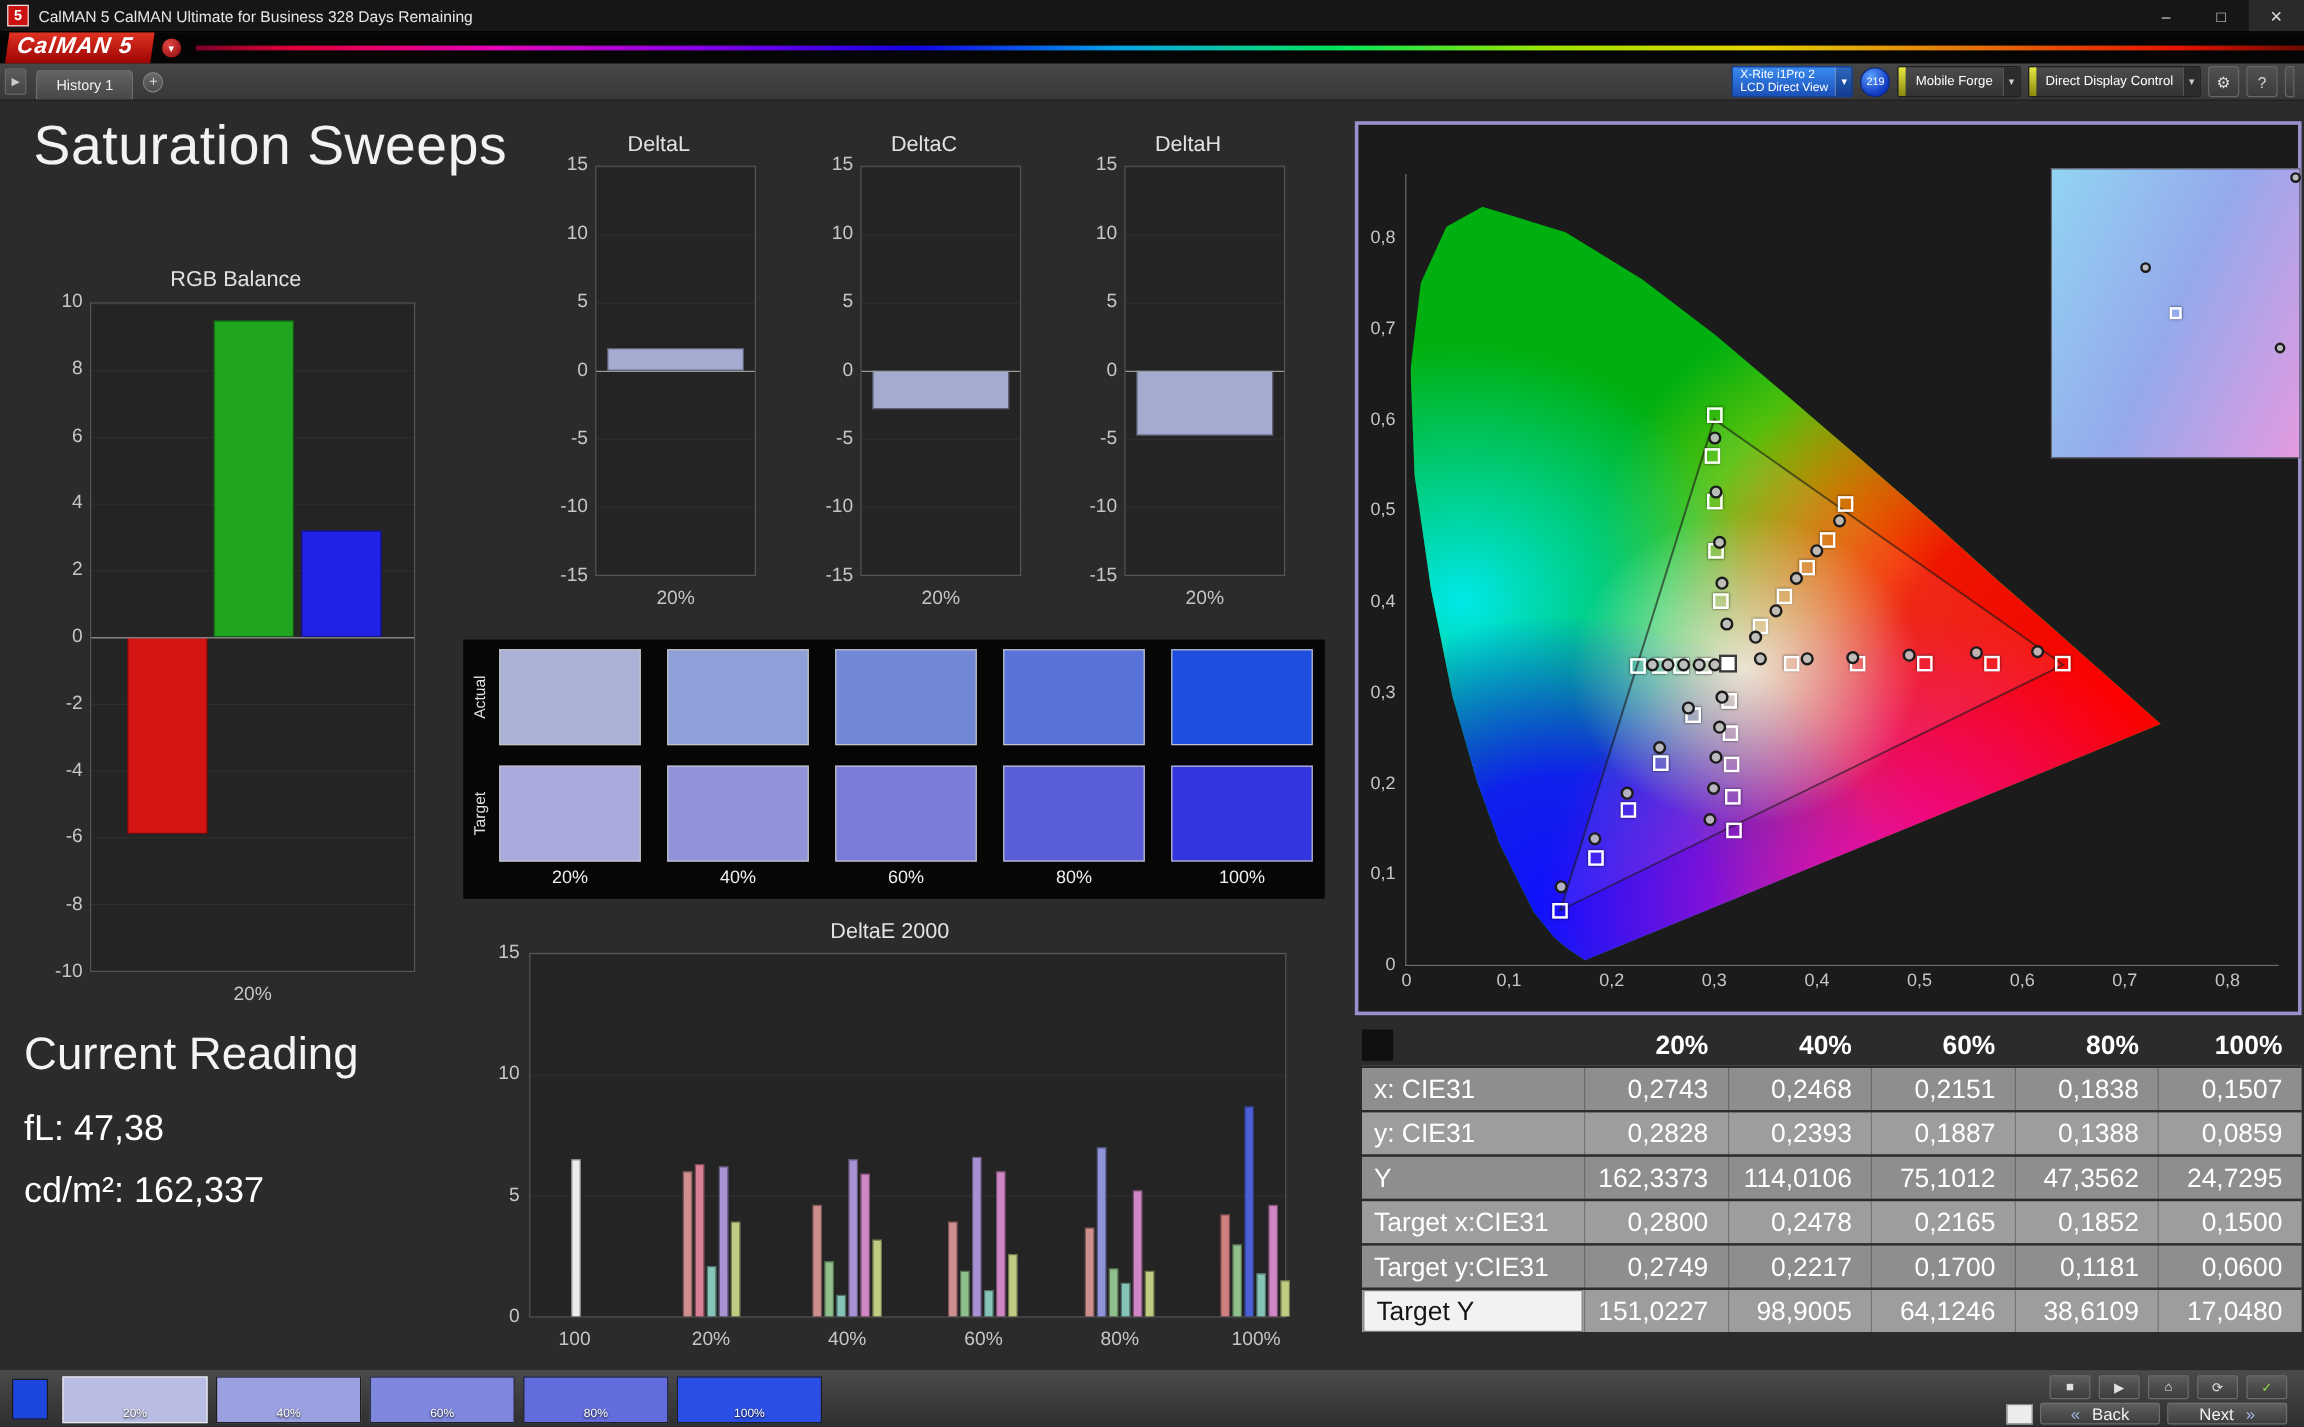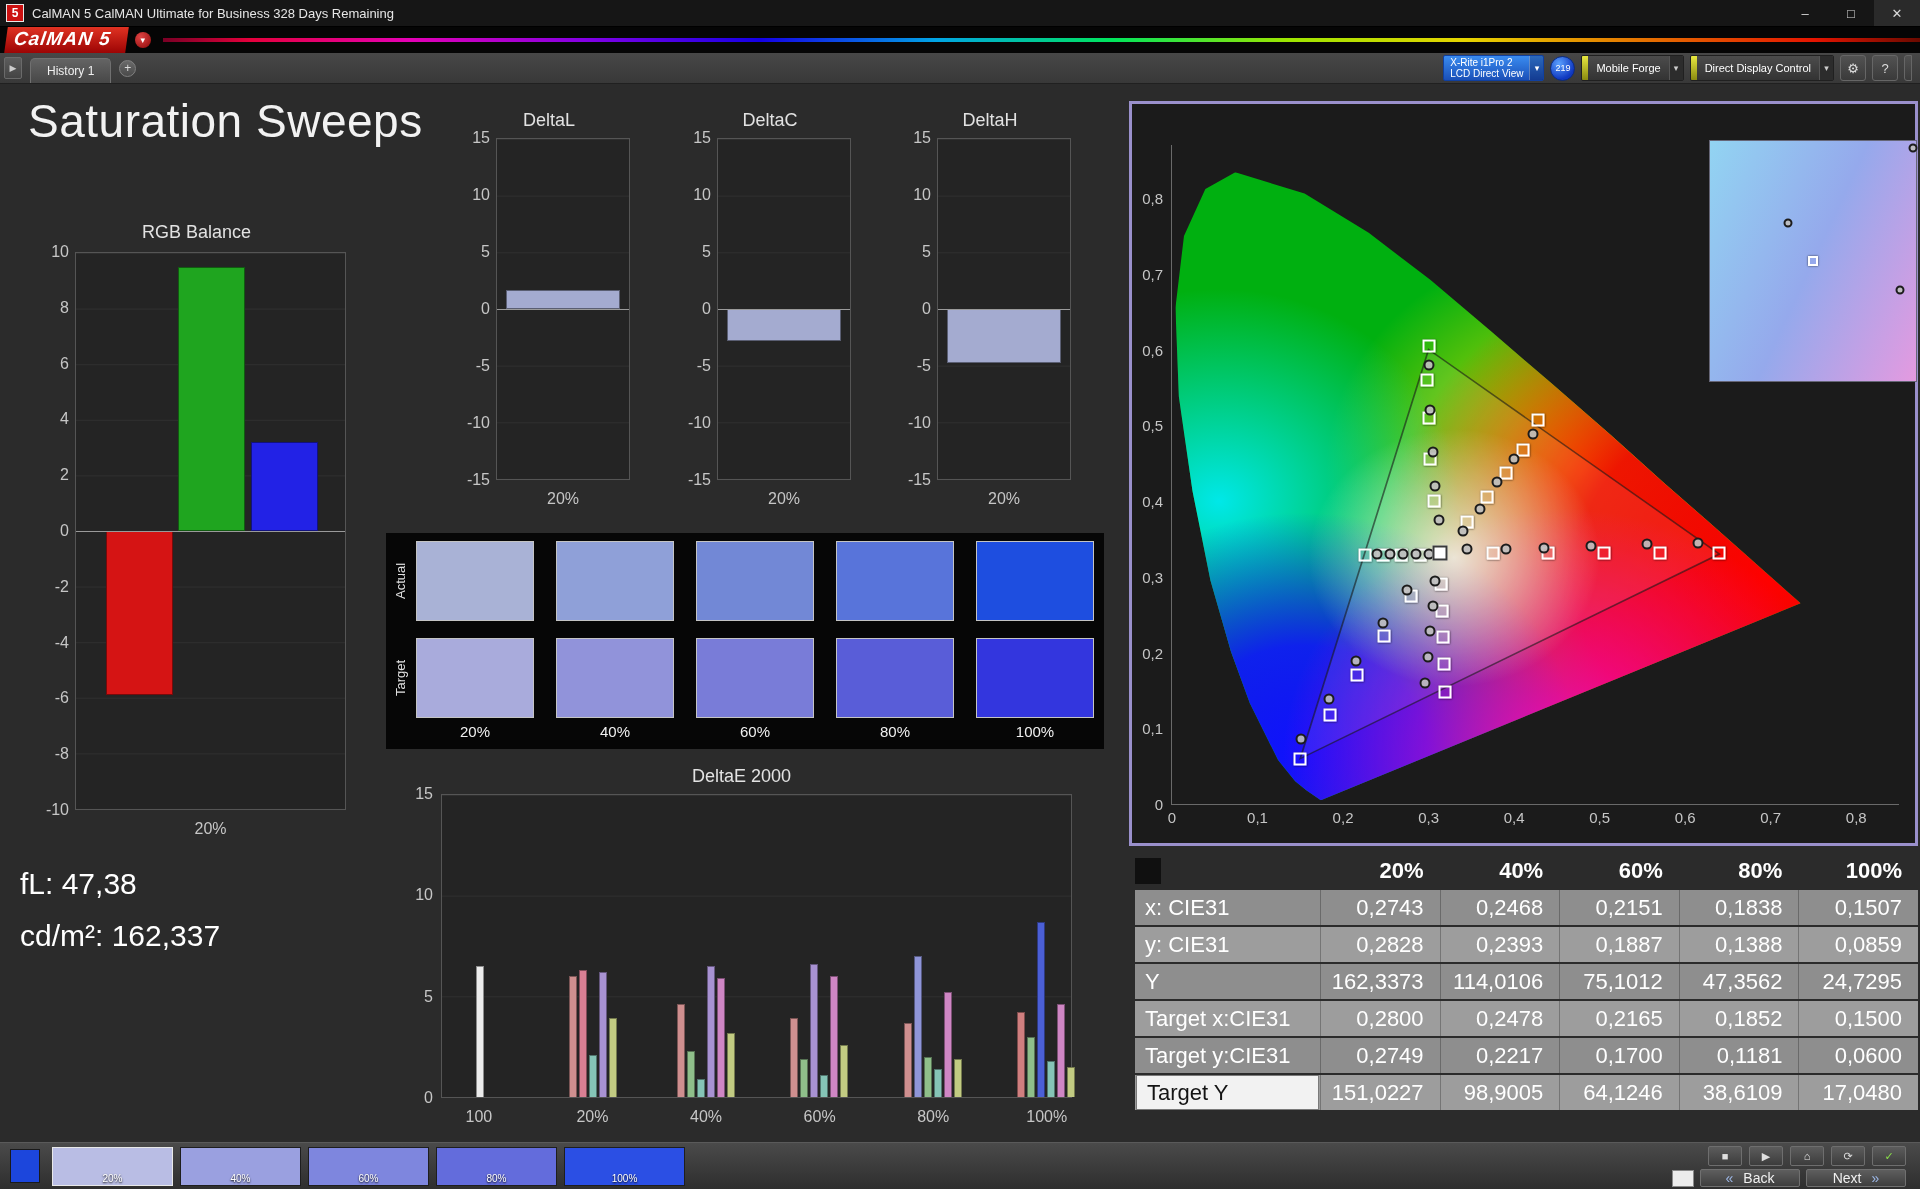--- a/index.html
+++ b/index.html
@@ -522,20 +522,21 @@
             <div class="tval">151,0227</div>
             <div class="tval">98,9005</div>
             <div class="tval">64,1246</div>
             <div class="tval">38,6109</div>
             <div class="tval">17,0480</div>
           </div>
         </div>
     </div>
 
     <div class="current-reading">
+      <div class="cr-title">Current Reading</div>
       <div>
           <div class="cr-line">fL: 47,38</div>
           <div class="cr-line">cd/m²: 162,337</div>
         </div>
     </div>
 
   </div>
 
   <div class="bottombar">
     <div class="mini-swatch" style="background: rgb(28, 70, 220);"></div>

